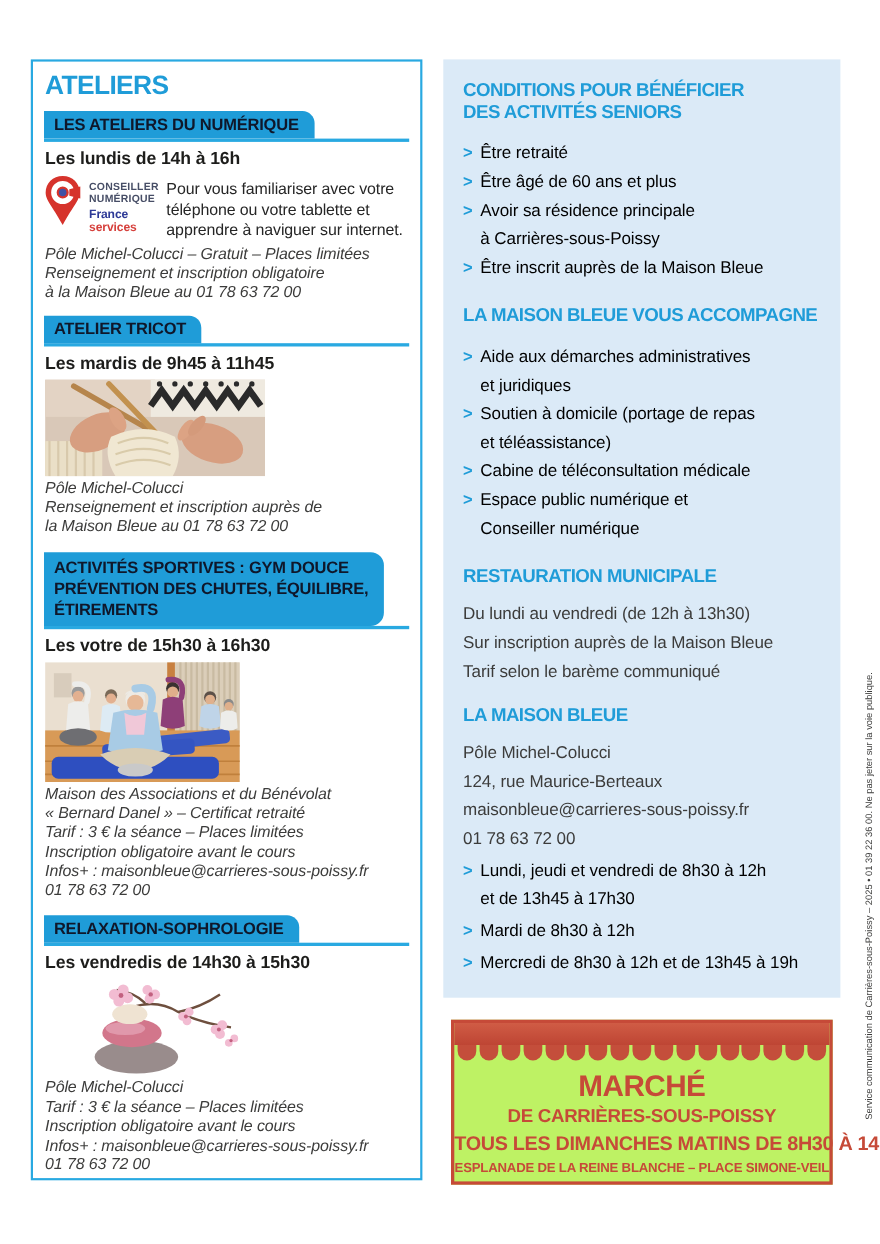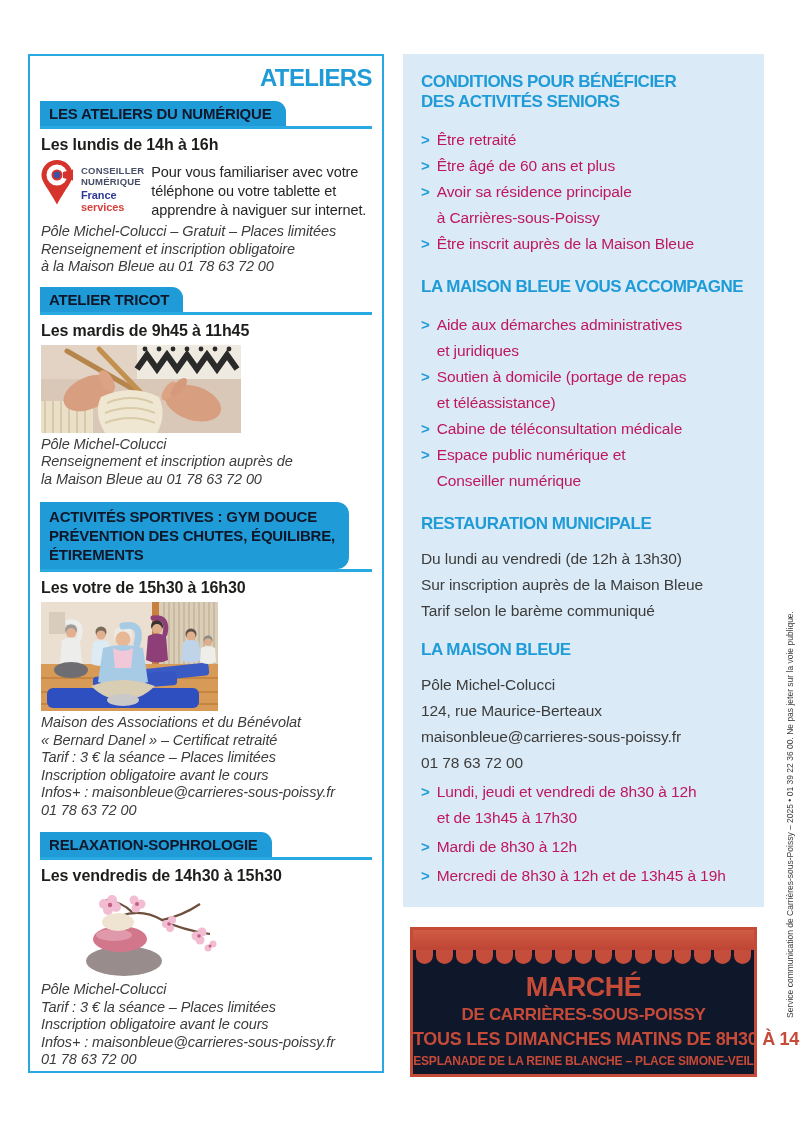--- a/index.html
+++ b/index.html
@@ -6,21 +6,21 @@
   html,body { background:#ffffff; }
   .page {
     position:relative; width:800px; height:1131px; background:#ffffff;
     font-family:"Liberation Sans", sans-serif; letter-spacing:-0.1px; overflow:hidden;
   }
   
   .left-box {
     position:absolute; left:28px; top:54px; width:356px; height:1019px;
     border:2px solid #29A9E1; background:#fff; padding:4px 10px;
   }
-  .main-title { font-size:24px; font-weight:bold; color:#1F9CD8; letter-spacing:-0.6px; margin:4px 0 9px 1px;text-align:right; }
+  .main-title { font-size:24px; font-weight:bold; color:#1F9CD8; letter-spacing:-0.6px; margin:4px 0 9px 1px; }
   .banner-row { border-bottom:3px solid #29A9E1; line-height:0; }
   .banner-tab {
     display:inline-block; background:#1F9CD8; color:#0f172a; font-weight:bold;
     font-size:15px; line-height:18px; padding:4px 14px 3px 9px;
     border-radius:0 11px 0 0; letter-spacing:-0.2px; white-space:nowrap;
   }
   .banner-tab.multi { border-radius:0 12px 12px 0; padding-top:5px; padding-bottom:5px; }
   .banner-tab .bl { display:block; white-space:nowrap; line-height:19px; }
   .sched { font-size:16px; font-weight:bold; color:#1d1d1b; margin:7px 0 4px 1px; white-space:nowrap; }
   .details { font-style:italic; font-size:14.5px; line-height:17.5px; color:#3c3c3b; margin:3px 0 0 1px; }
@@ -38,30 +38,30 @@
   .right-panel {
     position:absolute; left:403px; top:54px; width:361px;
     background:#DBEAF7; padding:18px 18px 18px 18px;
   }
   .rp-h { font-size:17px; font-weight:bold; color:#1F9CD8; line-height:20px; letter-spacing:-0.5px; white-space:nowrap; }
   .rp-h .hl { display:block; white-space:nowrap; }
   .rp-list { margin-top:15px; }
   .li { display:flex; gap:7px; }
   .li + .li { margin-top:0px; }
   .chev { color:#1F9CD8; font-weight:bold; font-size:15px; line-height:26px; }
-  .li-lines { font-size:15.5px; color:#be185d; line-height:26px; }
+  .li-lines { font-size:15.5px; color:#000000; line-height:26px; }
   .li-lines .l { display:block; white-space:nowrap; }
   .rp-para { font-size:15.5px; color:#3c3c3b; line-height:26px; margin-top:12px; }
   .rp-para .l { display:block; white-space:nowrap; }
   .gap20 { margin-top:20px; } .gap16 { margin-top:16px; }
   .hours .li { margin-top:3px; }
   
   .marche {
     position:absolute; left:410px; top:927px; width:347px; height:150px;
-    border:3px solid #C64A38; background:#0f172a; text-align:center; color:#C64A38;
+    border:3px solid #C64A38; background:#bef264; text-align:center; color:#C64A38;
   }
   .awning { height:20px; background:linear-gradient(#D05C45,#BE4534); }
   .scallops { display:flex; justify-content:space-between; padding:0 3px; }
   .scallops div { width:17px; height:14px; background:#C44E3B; border-radius:0 0 8.5px 8.5px; }
   .m-title { font-size:27px; font-weight:bold; letter-spacing:-0.5px; margin-top:8px; white-space:nowrap; }
   .m-sub { font-size:17px; font-weight:bold; letter-spacing:-0.3px; margin-top:2px; white-space:nowrap; }
   .m-l1 { font-size:18px; font-weight:bold; letter-spacing:-0.3px; margin-top:4px; white-space:nowrap; }
   .m-l2 { font-size:12px; font-weight:bold; letter-spacing:-0.2px; margin-top:4px; white-space:nowrap; }
   
   .side-note {

